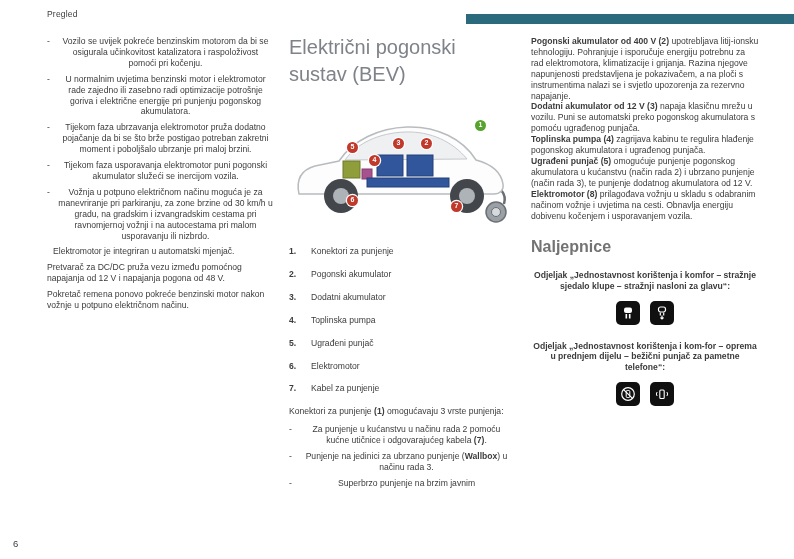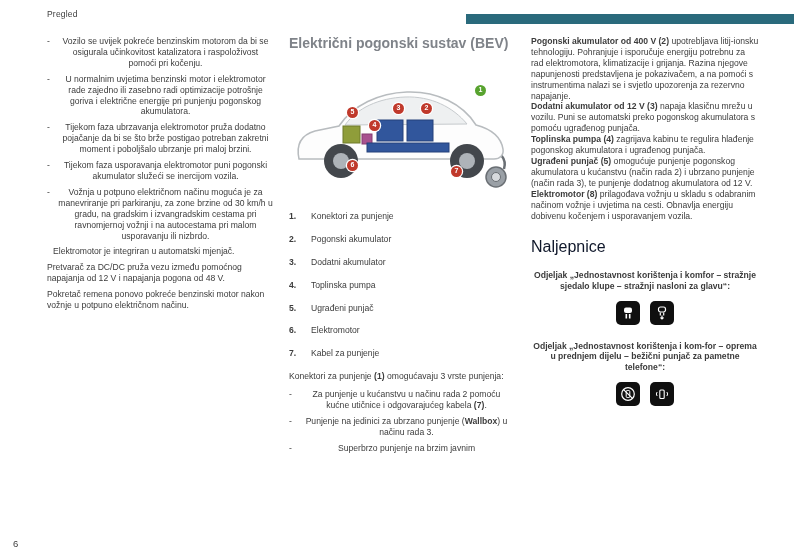--- a/index.html
+++ b/index.html
@@ -12,39 +12,39 @@
 
   .col { position:absolute; font-size:8.6px; line-height:1.27; }
   .col-left { left:47px; top:36px; width:226px; }
   .col-mid  { left:289px; top:34px; width:224px; }
   .col-right{ left:531px; top:36px; width:228px; }
 
   .para { margin-bottom:5px; }
   .bullet, .dash { position:relative; padding-left:11px; margin-bottom:5px;text-align:center; }
   .bullet::before, .dash::before { content:"-"; position:absolute; left:0; top:0; }
 
-  .section-title { font-size:14px; line-height:1.35; color:#7f8389; font-weight:700; margin-bottom:10px; }
+  .section-title { font-size:20px; line-height:1.35; color:#7f8389; font-weight:400; margin-bottom:10px; }
 
   .diagram { position:relative; width:224px; height:140px; margin-bottom:8px; }
   .badge { position:absolute; width:11px; height:11px; border-radius:50%; background:#c0392b;
            color:#fff; font-size:7px; font-weight:bold; display:flex; align-items:center;
            justify-content:center; box-shadow:0 0 0 1.2px #fff; }
   .badge.green { background:#58a32f; }
   .b1 { left:186px; top:22px; } .b2 { left:132px; top:40px; } .b3 { left:104px; top:40px; }
   .b4 { left:80px;  top:57px; } .b5 { left:58px;  top:44px; } .b6 { left:58px;  top:97px; }
   .b7 { left:162px; top:103px; }
 
   .legend { margin-bottom:8px; }
   .legend-row { display:flex; margin-bottom:12px; }
   .legend-num { width:22px; font-weight:bold; flex:none; }
 
   .charging-intro { margin:2px 0 7px; }
 
   .col-right p { margin:0; }
-  .heading-teal { font-size:16px; color:#0f172a; font-weight:400; margin:16px 0 12px; }
+  .heading-teal { font-size:16px; color:#737373; font-weight:700; margin:16px 0 12px; }
   .sticker-label { font-weight:bold; text-align:center; margin-bottom:9px; }
   .icon-row { display:flex; justify-content:center; gap:10px; margin-bottom:16px; }
   .sticker { width:24px; height:24px; background:#101010; border-radius:5px; display:flex;
              align-items:center; justify-content:center; flex:none; }
   b { font-weight:bold;margin-top:40px; }
 </style>
 </head>
 <body>
 
 <div class="page-header">Pregled</div>
@@ -127,21 +127,21 @@
     </div>
   </div>
 
   <div class="charging-intro"><span>Konektori za punjenje </span><b>(1)</b><span> omogućavaju 3 vrste punjenja:</span></div>
   <div class="dash"><span>Za punjenje u kućanstvu u načinu rada 2 pomoću kućne utičnice i odgovarajućeg kabela </span><b>(7)</b><span>.</span></div>
   <div class="dash"><span>Punjenje na jedinici za ubrzano punjenje (</span><b>Wallbox</b><span>) u načinu rada 3.</span></div>
   <div class="dash"><span>Superbrzo punjenje na brzim javnim</span></div>
 </div>
 
 <div class="col col-right">
-  <p><b>Pogonski akumulator od 400 V (2)</b><span> upotrebljava litij-ionsku tehnologiju. Pohranjuje i isporučuje energiju potrebnu za rad elektromotora, klimatizacije i grijanja. Razina njegove napunjenosti predstavljena je pokazivačem, a na pomoći s instrumentima nalazi se i svjetlo upozorenja za rezervno napajanje.</span></p>
+  <p><b>Pogonski akumulator od 400 V (2)</b><span> upotrebljava litij-ionsku tehnologiju. Pohranjuje i isporučuje energiju potrebnu za rad elektromotora, klimatizacije i grijanja. Razina njegove napunjenosti predstavljena je pokazivačem, a na ploči s instrumentima nalazi se i svjetlo upozorenja za rezervno napajanje.</span></p>
   <p><b>Dodatni akumulator od 12 V (3)</b><span> napaja klasičnu mrežu u vozilu. Puni se automatski preko pogonskog akumulatora s pomoću ugrađenog punjača.</span></p>
   <p><b>Toplinska pumpa (4)</b><span> zagrijava kabinu te regulira hlađenje pogonskog akumulatora i ugrađenog punjača.</span></p>
   <p><b>Ugrađeni punjač (5)</b><span> omogućuje punjenje pogonskog akumulatora u kućanstvu (način rada 2) i ubrzano punjenje (način rada 3), te punjenje dodatnog akumulatora od 12 V.</span></p>
   <p><b>Elektromotor (8)</b><span> prilagođava vožnju u skladu s odabranim načinom vožnje i uvjetima na cesti. Obnavlja energiju dobivenu kočenjem i usporavanjem vozila.</span></p>
 
   <div class="heading-teal">Naljepnice</div>
 
   <div class="sticker-label"><b>Odjeljak „Jednostavnost korištenja i komfor – stražnje sjedalo klupe – stražnji nasloni za glavu“:</b></div>
   <div class="icon-row">
     <span class="sticker">

